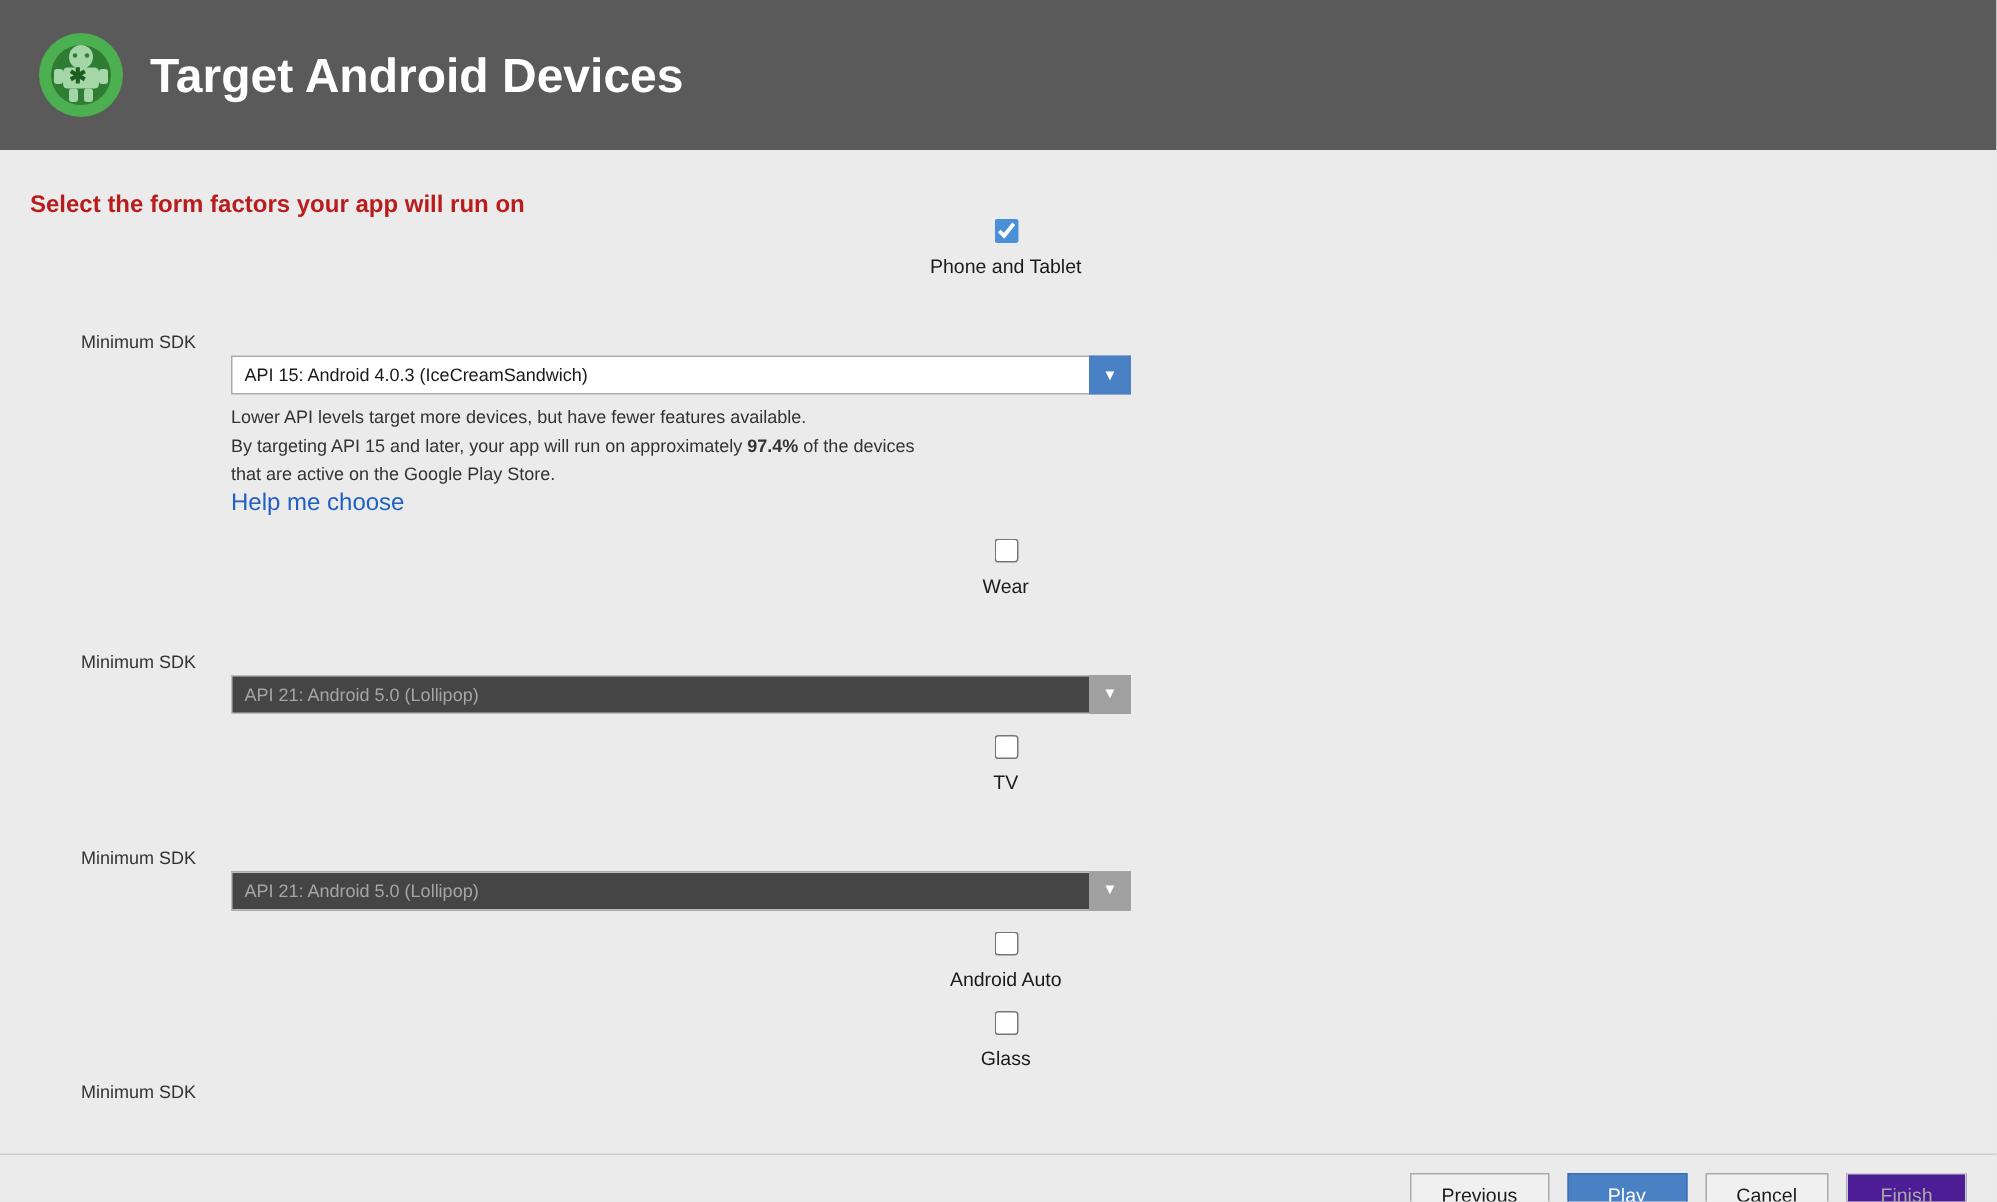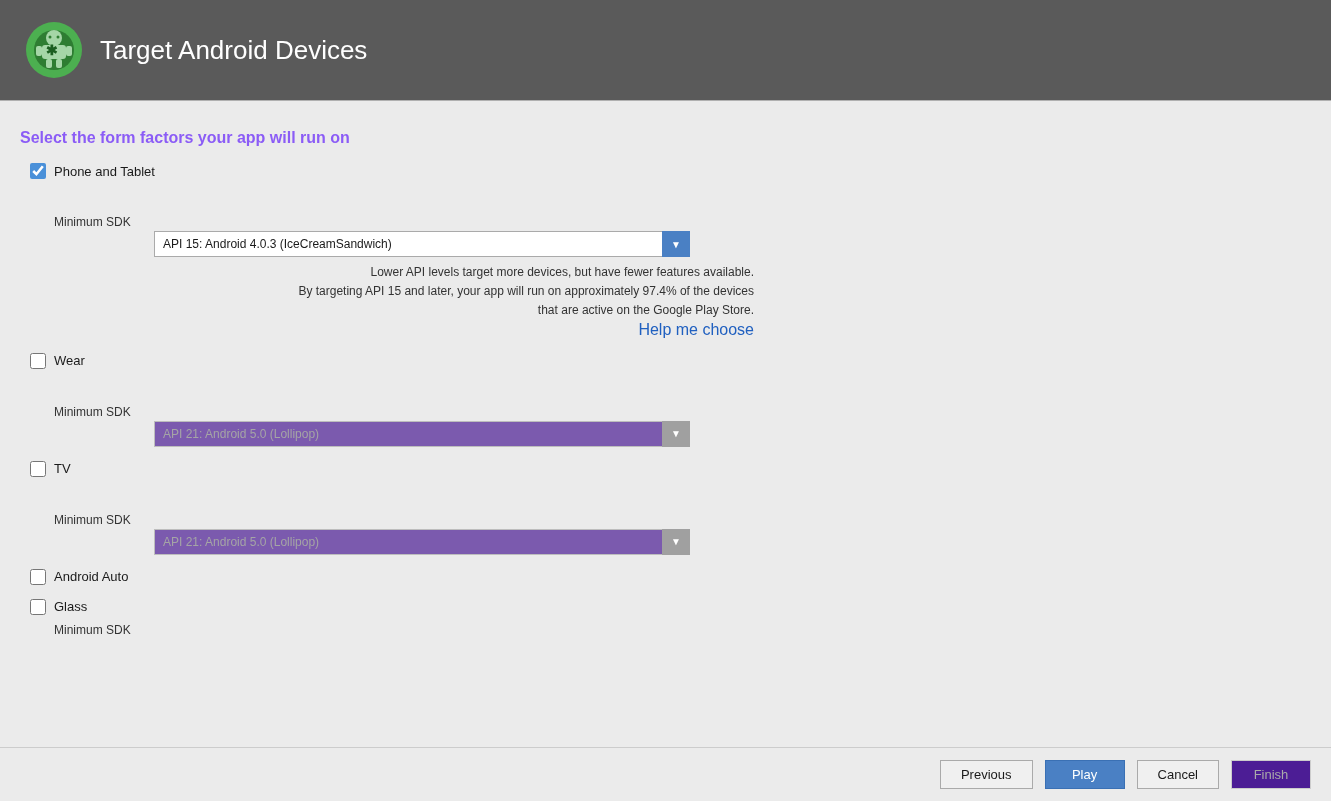--- a/index.html
+++ b/index.html
@@ -22,63 +22,64 @@
       align-items: center;
       gap: 16px;
       min-height: 100px;
     }
     .header-logo {
       width: 60px;
       height: 60px;
     }
     .header-title {
       color: #ffffff;
-      font-size: 26px;
-      font-weight: 400;
+      font-size: 32px;
+      font-weight: 700;
     }
 
     
     .divider {
       height: 1px;
       background: #b0b0b0;
     }
 
     
     .main {
       flex: 1;
       background: #ebebeb;
       padding: 28px 20px 20px 20px;
       display: flex;
       flex-direction: column;
     }
 
     .page-title {
       font-size: 16px;
       font-weight: 600;
-      color: #8b5cf6;
-      margin-bottom: 16px;
+      color: #b91c1c;
+      margin-bottom: 0;
     }
 
     .page-subtitle {
       font-size: 12px;
       color: #444;
       margin-bottom: 28px;
     }
 
     
     .form-area {
       flex: 1;
       padding-left: 10px;
     }
 
     .checkbox-row {
       display: flex;
       align-items: center;
       gap: 8px;
       margin-bottom: 8px;
+      flex-direction: column;
     }
 
     .checkbox-row input[type="checkbox"] {
       width: 16px;
       height: 16px;
       cursor: pointer;
       accent-color: #4a90d9;
     }
 
     .checkbox-label {
@@ -95,39 +96,39 @@
 
     .sdk-label {
       font-size: 12px;
       color: #333;
       width: 100px;
       flex-shrink: 0;
     }
 
     .sdk-select-wrapper {
       position: relative;
-      width: 536px;
+      width: 600px;
       margin-top: 44px;
     }
 
     .sdk-select {
       width: 100%;
       padding: 5px 30px 5px 8px;
       border: 1px solid #aaa;
       background: #ffffff;
       font-size: 12px;
       color: #1a1a1a;
       appearance: none;
       -webkit-appearance: none;
       cursor: pointer;
       outline: none;
     }
 
     .sdk-select:disabled {
-      background: #4c1d95;
+      background: #000000;
       color: #888;
     }
 
     .select-arrow {
       position: absolute;
       right: 0;
       top: 0;
       bottom: 0;
       width: 28px;
       background: #4a80c4;
@@ -145,31 +146,30 @@
 
     .select-arrow.disabled {
       background: #a0a0a0;
     }
 
     
     .info-block {
       margin-left: 124px;
       margin-bottom: 12px;
       max-width: 600px;
-      text-align: right;
     }
 
     .info-text {
       font-size: 12px;
       color: #333;
       line-height: 1.6;
     }
 
     .info-text strong {
-      font-weight: 400;
+      font-weight: 700;
     }
 
     .help-link {
       color: #2060c0;
       text-decoration: none;
       font-size: 16px;
     }
 
     
     .footer {

